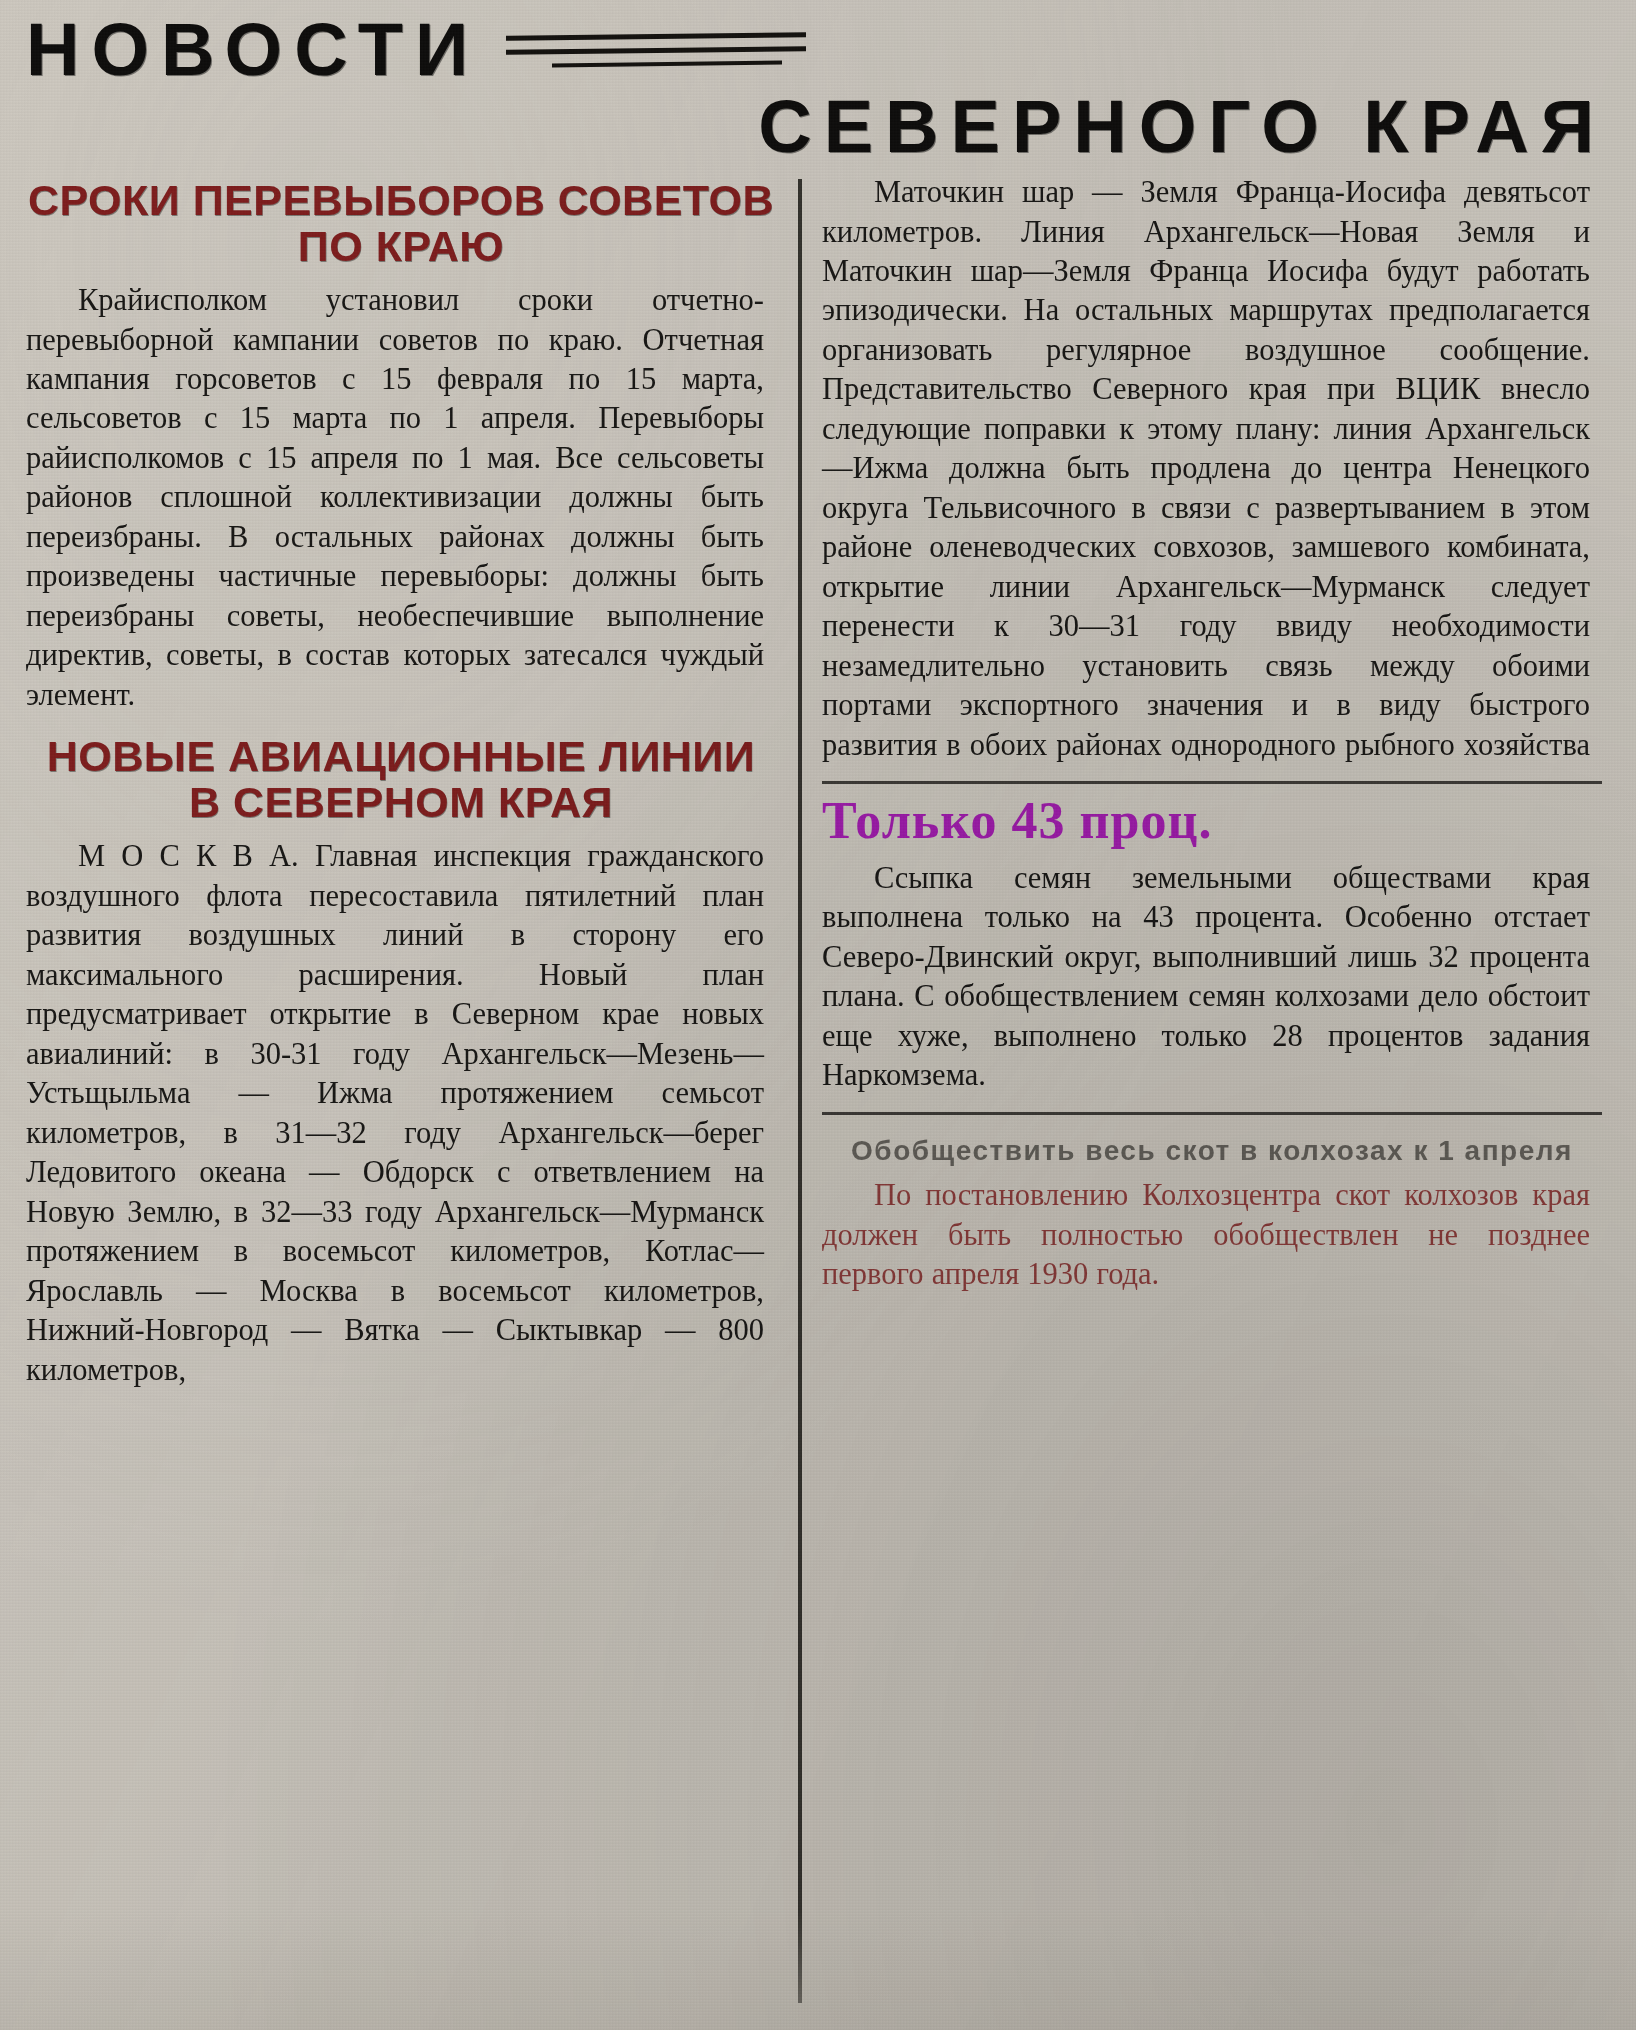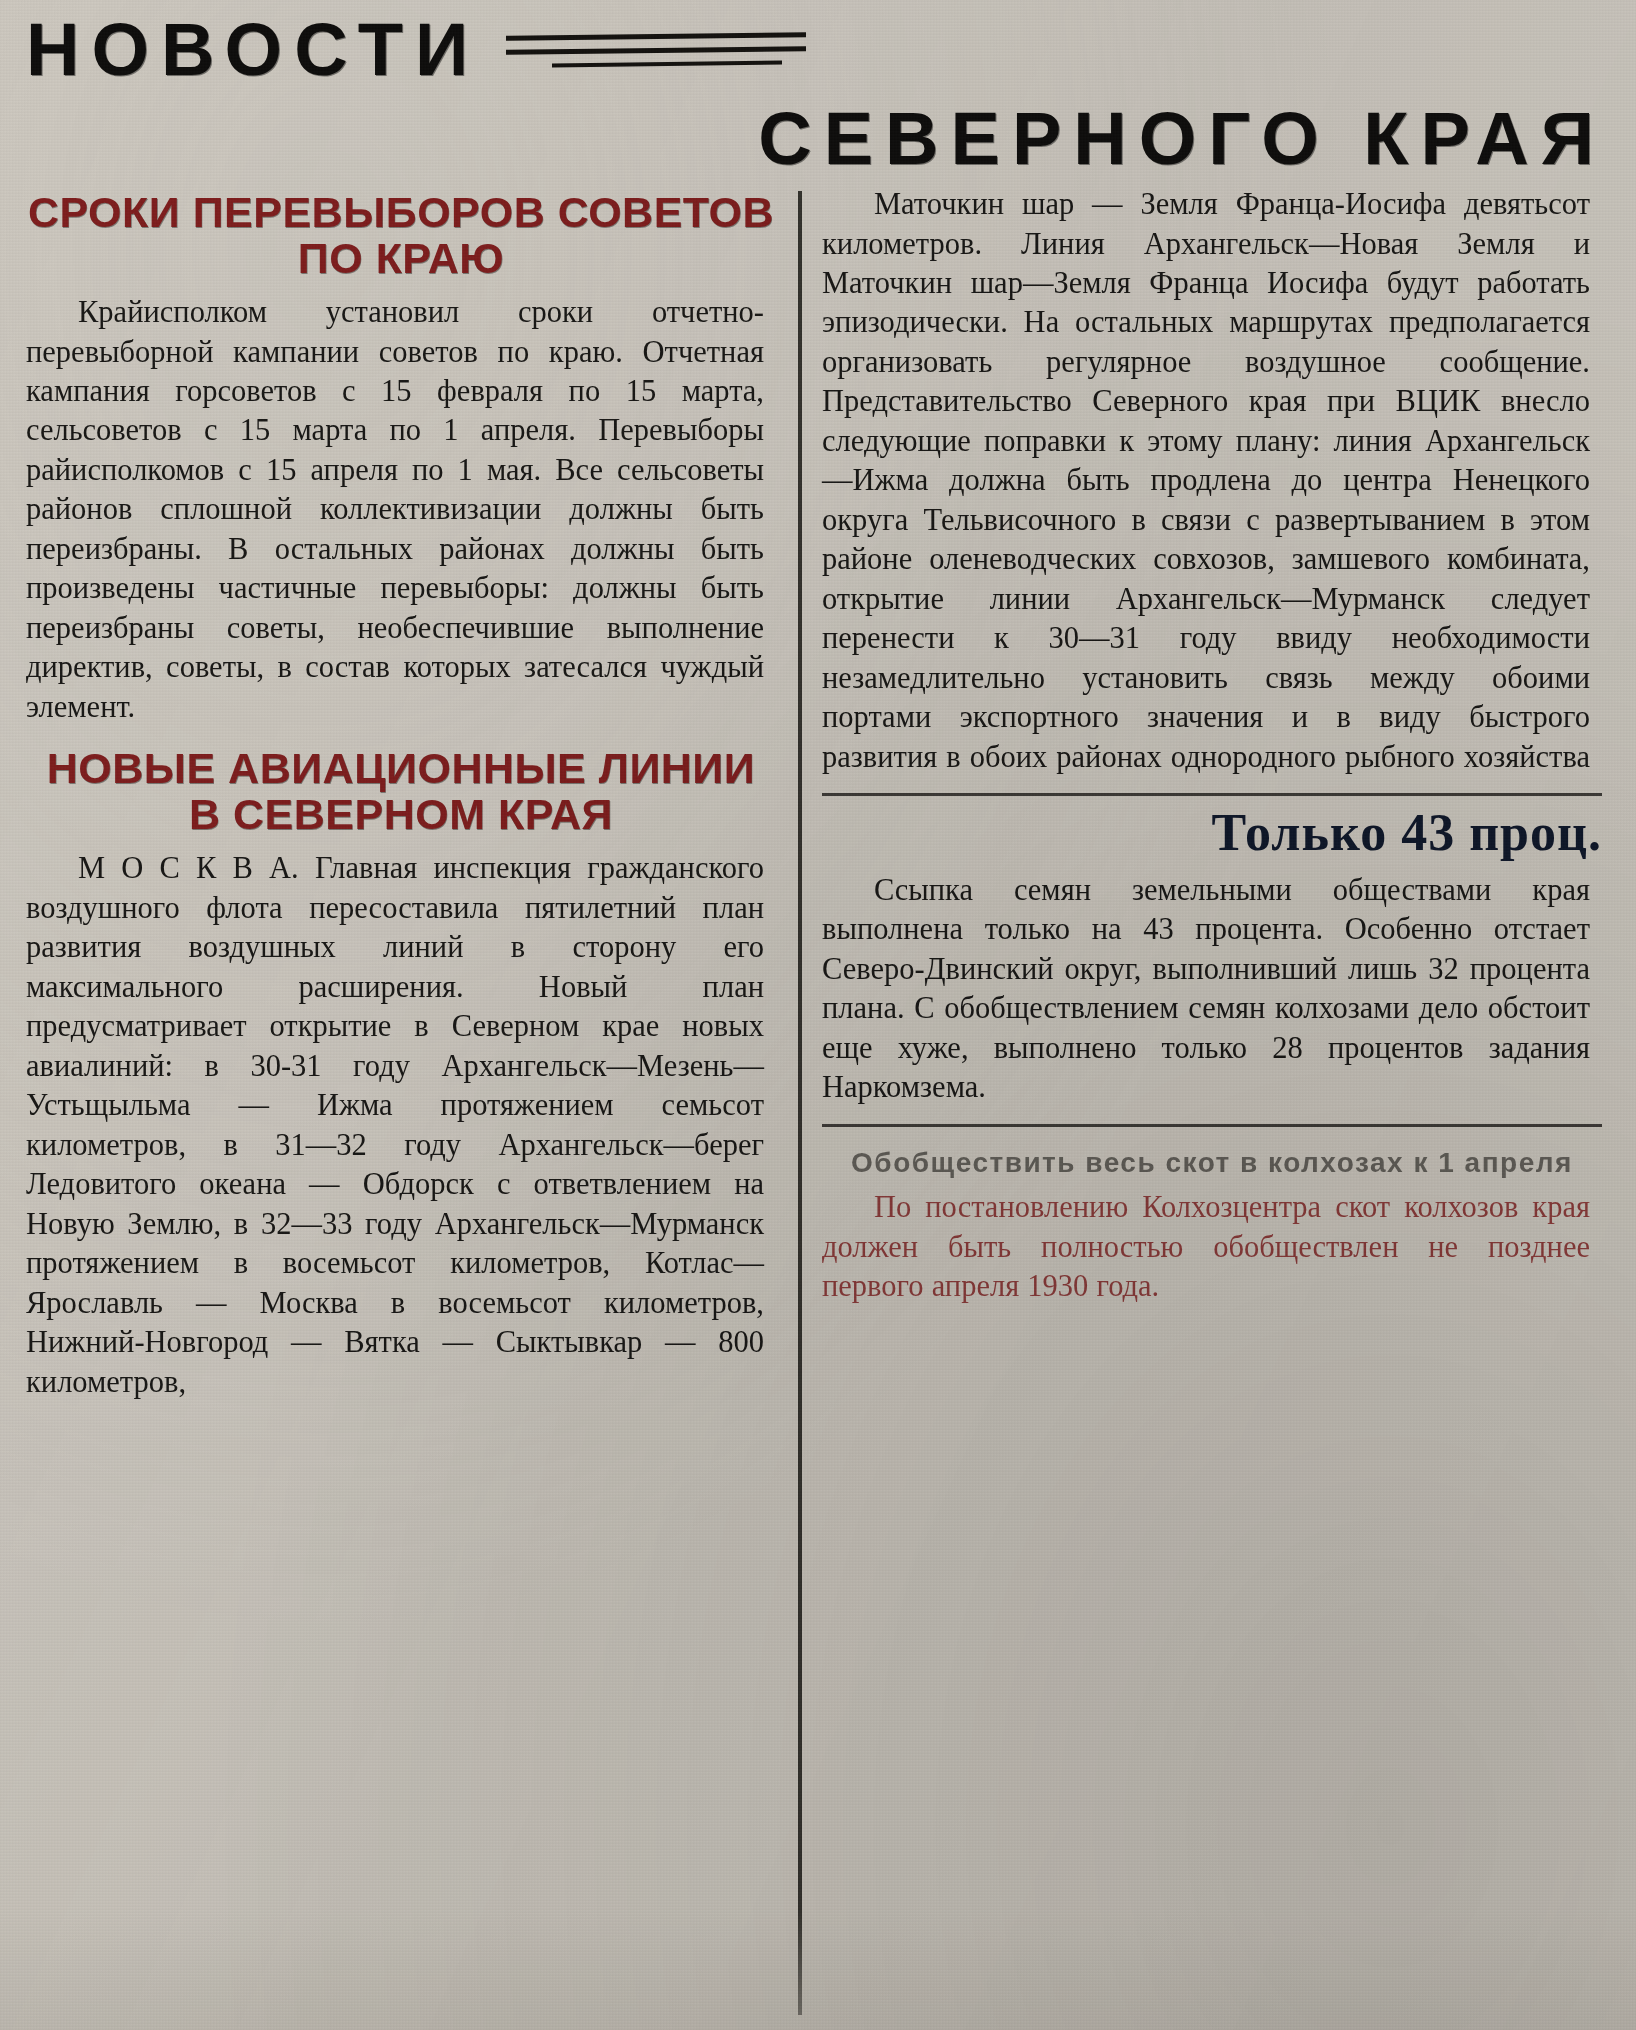--- a/index.html
+++ b/index.html
@@ -56,21 +56,21 @@
   .masthead-word {
     font-family: "Liberation Sans", sans-serif;
     font-weight: bold;
     font-size: 74px;
     line-height: 0.98;
     letter-spacing: 12px;
     color: #0e0d0c;
     text-shadow: 1px 1px 0 rgba(0,0,0,.45);
   }
   .masthead-line-1 { justify-content: flex-start; }
-  .masthead-line-2 { justify-content: flex-end; padding-right: 4px; margin-top: 16px; }
+  .masthead-line-2 { justify-content: flex-end; padding-right: 4px; margin-top: 4px; }
   .rule-stack {
     display: inline-block;
     margin-left: 26px;
     width: 300px;
   }
   .rule-stack i {
     display: block;
     background: #14120f;
     height: 5px;
     margin: 9px 0;
@@ -119,23 +119,23 @@
     text-shadow: 0.6px 0.6px 0 rgba(0,0,0,.4);
   }
   h2.headline.tight { margin-top: 18px; }
 
   h2.headline-serif {
     font-family: "Liberation Serif", serif;
     font-weight: bold;
     font-size: 52px;
     line-height: 1.05;
     margin: 10px 0 10px 0;
-    text-align: right;
+    text-align: left;
     letter-spacing: 1px;
-    color: #0f172a;
+    color: #a21caf;
   }
 
   h2.headline-faded {
     font-family: "Liberation Sans", sans-serif;
     font-weight: bold;
     font-size: 28px;
     line-height: 1.12;
     letter-spacing: 1.5px;
     margin: 20px 0 10px 0;
     text-align: center;

